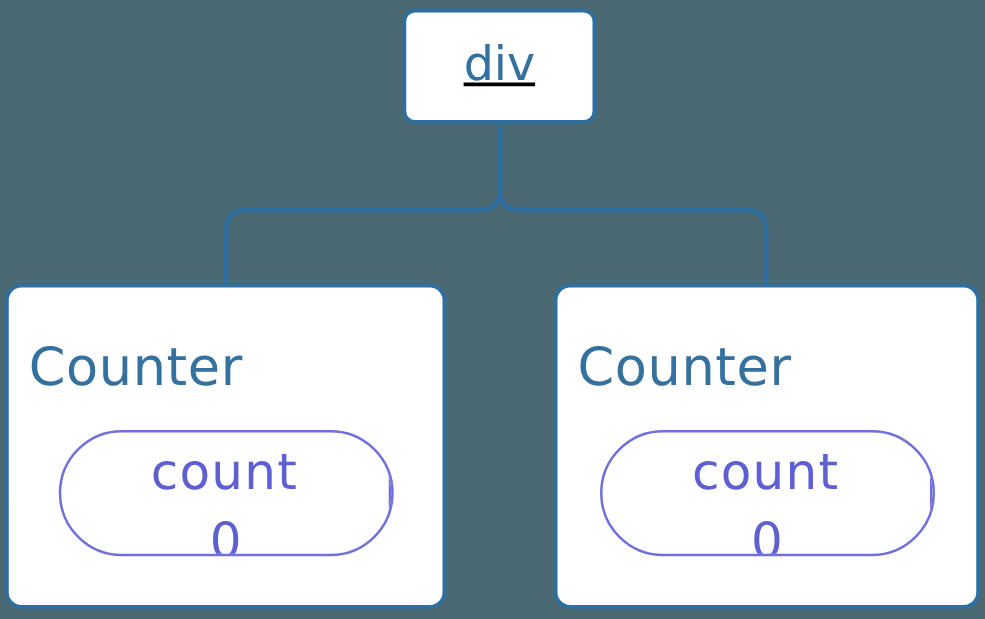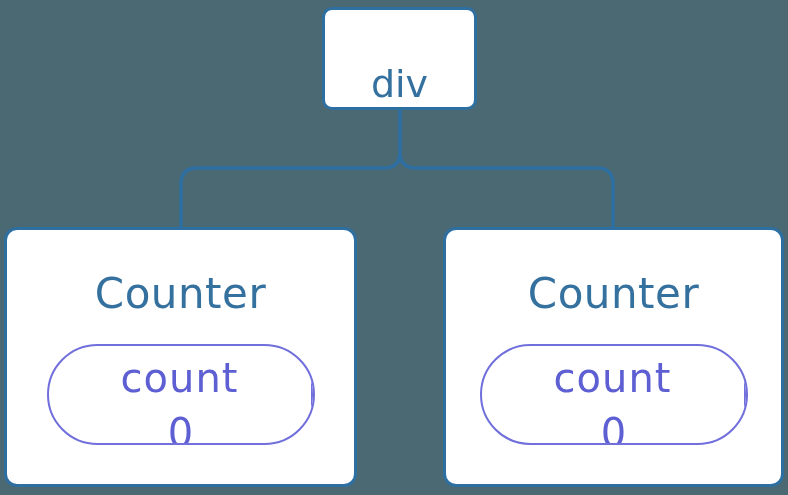--- a/index.html
+++ b/index.html
@@ -28,51 +28,53 @@
     width: 788px; height: 495px;
   }
   .connector path {
     fill: none;
     stroke: var(--line-color);
     stroke-width: 3.5;
   }
   .node-root {
     position: absolute;
     left: 322px; top: 7px;
-    width: 155px; height: 103px;
+    width: 155px; height: 92px;
     background: var(--node-fill);
     border: 3px solid var(--line-color);
     border-radius: 10px;
     display: flex;
-    align-items: flex-end;
+    align-items: center;
     justify-content: center;
+    text-decoration: underline;
   }
   .node-root .node-label {
     font-size: 38px;
     color: var(--node-label-color);
     line-height: 1;
     padding-bottom: 4px;
   }
   .card {
     position: absolute;
     top: 227px;
     height: 260px;
     background: var(--node-fill);
     border: 3px solid var(--line-color);
     border-radius: 13px;
   }
   .card.left  { left: 4px;   width: 353px; }
   .card.right { left: 443px; width: 341px; }
   .card-title {
     margin-top: 41px;
-    text-align: center;
+    text-align: left;
     font-size: 42px;
     line-height: 1.1;
     color: var(--node-label-color);
     letter-spacing: 0.5px;
+    margin-left: 16px;
   }
   .state-pill {
     width: 268px;
     height: 101px;
     margin: 27px auto 0;
     border: 2px solid var(--state-border-color);
     border-radius: 51px;
     display: flex;
     overflow: hidden;
     background: var(--node-fill);

